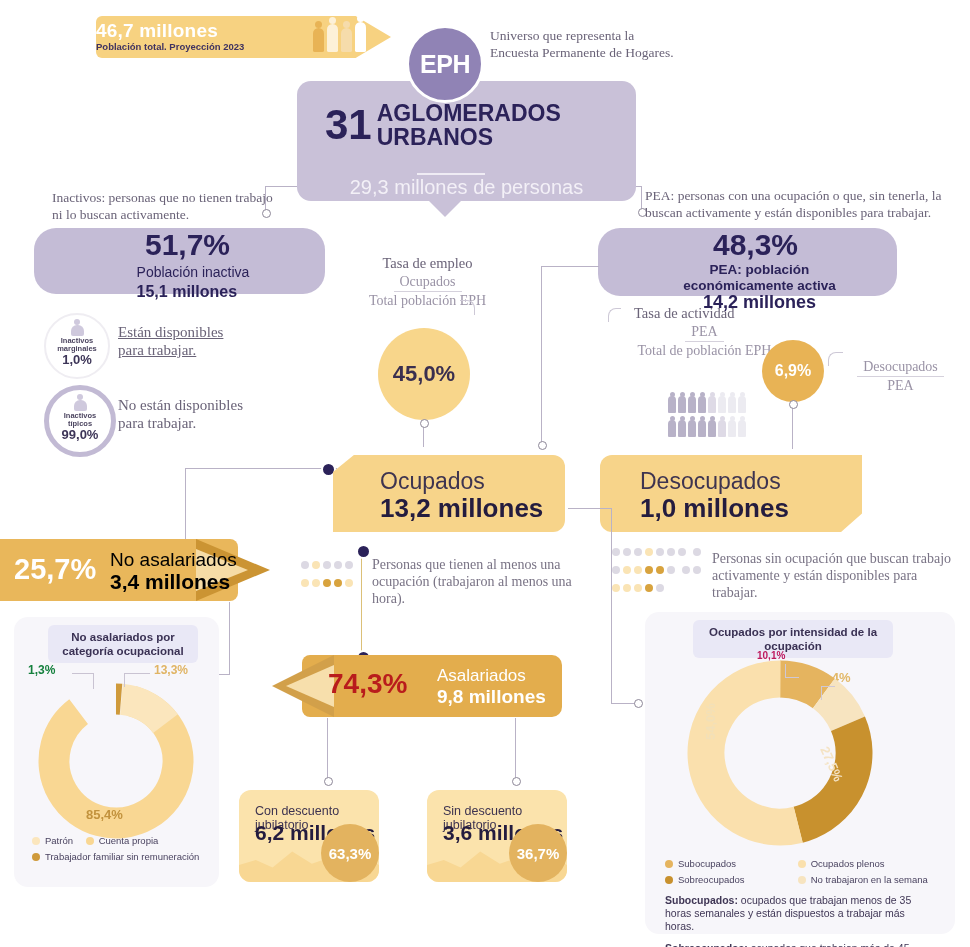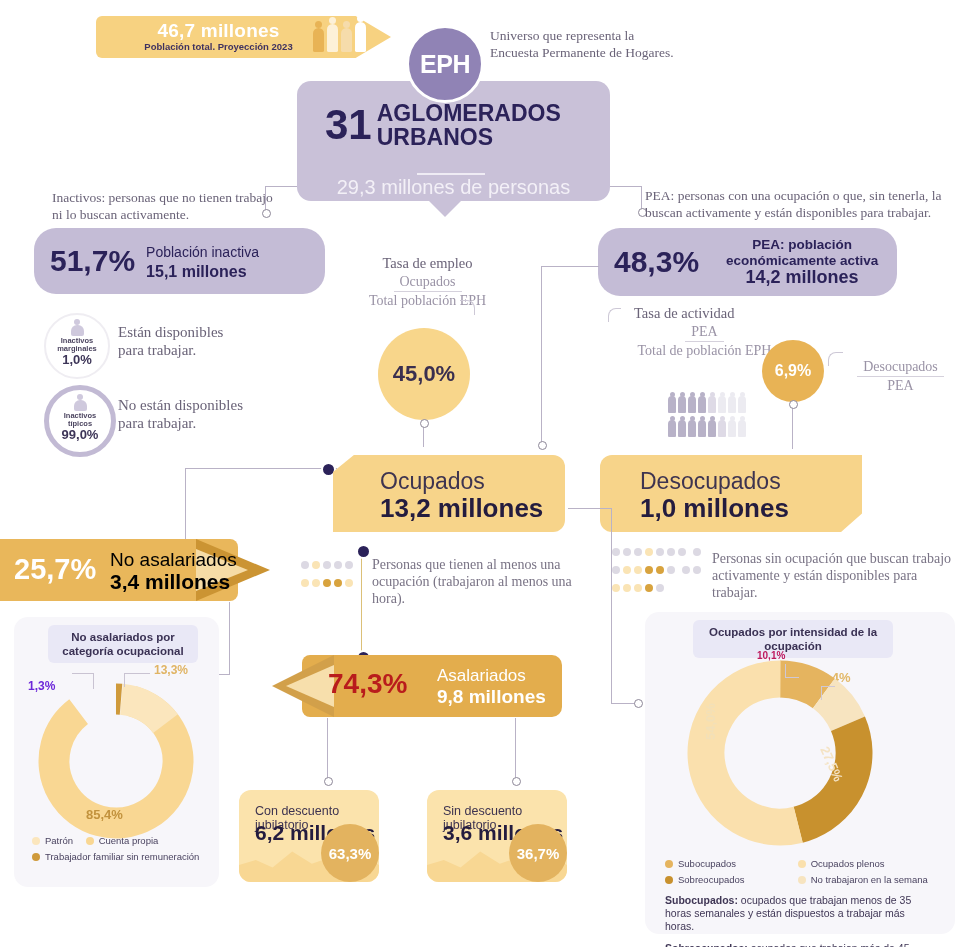--- a/index.html
+++ b/index.html
@@ -5,78 +5,78 @@
   html,body{margin:0;padding:0;background:#ffffff;}
   body{width:970px;height:947px;position:relative;overflow:hidden;
        font-family:"Liberation Sans",sans-serif;color:#2b2250;}
   .abs{position:absolute;}
 
   
   #total-banner{left:96px;top:16px;width:295px;height:42px;}
   #total-banner .body{position:absolute;inset:0;background:#f7d281;
       border-radius:6px 0 0 6px;
       clip-path:polygon(0 0,88% 0,100% 50%,88% 100%,0 100%);}
-  #total-banner .txt{position:absolute;left:0;top:4px;width:245px;text-align:center;}
+  #total-banner .txt{position:absolute;left:0;top:4px;width:245px;}
   #total-banner .big{font-size:19px;font-weight:bold;color:#ffffff;letter-spacing:.2px;line-height:21px;}
   #total-banner .sub{font-size:9.5px;font-weight:bold;color:#3f3260;line-height:12px;}
   .ppl{position:absolute;bottom:2px;}
   .ppl i{display:inline-block;width:11px;height:28px;border-radius:6px 6px 2px 2px;margin-right:3px;position:relative;}
   .ppl i:after{content:"";position:absolute;left:2px;top:-7px;width:7px;height:7px;border-radius:50%;background:inherit;}
 
   
   #eph{left:406px;top:25px;width:72px;height:72px;border-radius:50%;
        background:#9083b5;border:3px solid #fff;
        color:#fff;font-size:25px;font-weight:bold;letter-spacing:-.5px;
        display:flex;align-items:center;justify-content:center;z-index:6;}
 
   
   #main-card{left:297px;top:81px;width:313px;height:120px;background:#c9c1d8;
-     border-radius:14px;z-index:4;}
+     border-radius:14px;z-index:4;padding-left:26px;}
   #main-card:after{content:"";position:absolute;left:130px;bottom:-16px;width:36px;height:18px;
      background:#c9c1d8;clip-path:polygon(0 0,100% 0,50% 100%);}
   #main-card .row{position:absolute;left:28px;top:20px;display:flex;align-items:center;}
   #main-card .n31{font-size:42px;font-weight:bold;color:#2b2259;line-height:40px;}
   #main-card .lbl{font-size:23px;font-weight:bold;color:#2b2259;line-height:24px;margin-left:5px;}
   #main-card .hr{position:absolute;left:120px;top:92px;width:68px;height:2px;background:#efecf4;}
   #main-card .mill{position:absolute;left:0;top:95px;width:100%;text-align:center;
      font-size:20px;color:#f3f0f7;}
 
   
   .note{font-family:"Liberation Serif",serif;font-size:13.5px;color:#6a6378;line-height:16.5px;}
   #note-inact{left:52px;top:190px;width:225px;}
   #note-pea{left:645px;top:188px;width:320px;}
   #note-uni{left:490px;top:28px;width:200px;}
 
   
   .dotc{width:7px;height:7px;border-radius:50%;border:1.4px solid #8d8798;background:#fff;}
   .dotn{width:11px;height:11px;border-radius:50%;background:#2b2259;border:2px solid #fff;}
 
   
-  .pill-purple{background:#c4bcd6;border-radius:22px;display:flex;align-items:center;}
+  .pill-purple{background:#c4bcd6;border-radius:22px;display:flex;align-items:center;flex-direction:column;}
   #inactiva{left:34px;top:228px;width:275px;height:66px;padding-left:16px;}
   #inactiva .pct{font-size:30px;font-weight:bold;color:#2b2259;}
   #inactiva .tx{margin-left:11px;font-size:16px;font-weight:bold;color:#2b2259;line-height:19px;}
   #inactiva .tx .s{font-weight:normal;font-size:14px;}
   #pea{left:598px;top:228px;width:283px;height:68px;padding-left:16px;}
   #pea .pct{font-size:30px;font-weight:bold;color:#2b2259;}
   #pea .tx{margin-left:8px;font-size:13.5px;color:#2b2259;line-height:16px;text-align:center;flex:1;}
   #pea .tx .b{font-weight:bold;}
   #pea .tx .big{font-size:18px;font-weight:bold;}
 
   
   .ring{position:absolute;width:62px;height:62px;border-radius:50%;
         display:flex;flex-direction:column;align-items:center;justify-content:center;}
   .ring .pic{width:13px;height:11px;border-radius:6px 6px 2px 2px;position:relative;margin-bottom:1px;}
   .ring .pic:after{content:"";position:absolute;left:3.5px;top:-6px;width:6px;height:6px;border-radius:50%;background:inherit;}
   .ring .cap{font-size:7.5px;font-weight:bold;color:#4c4560;line-height:8px;text-align:center;}
   .ring .pc{font-size:13px;font-weight:bold;color:#3d3558;line-height:14px;}
   #ring-marg{left:44px;top:313px;border:2.5px solid #efedf2;}
   #ring-tip{left:44px;top:385px;border:5px solid #c2bad4;}
   .ringtxt{position:absolute;font-family:"Liberation Serif",serif;font-size:15px;color:#6a6378;line-height:18px;}
-  #rt1{left:118px;top:323px;}
+  #rt1{left:118px;top:323px;text-decoration:underline;}
   #rt2{left:118px;top:396px;}
 
   
   .formula{position:absolute;text-align:center;font-family:"Liberation Serif",serif;color:#9a93a6;}
   .formula .t{font-size:14.5px;color:#6a6378;}
   .formula .num{font-size:14px;border-bottom:1px solid #d5d1dc;padding:0 6px 1px;display:inline-block;}
   .formula .den{font-size:14px;padding-top:1px;}
   #f-empleo{left:345px;top:255px;width:165px;}
   #f-act{left:612px;top:305px;width:185px;}
   #f-des{left:838px;top:357px;width:125px;}
@@ -352,21 +352,21 @@
 <div class="jcard" id="jc2">
   <div class="wave"></div>
   <div class="lab">Sin descuento jubilatorio</div>
   <div class="val">3,6 millones</div>
   <div class="badge">36,7%</div>
 </div>
 
 <div class="panel" id="panel-left">
   <div class="ptitle" id="pt-left">No asalariados por categoría ocupacional</div>
 
-  <div class="dlabel" style="left:14px;top:46px;color:#6d28d9;margin-top:16px;">1,3%</div>
+  <div class="dlabel" style="left:14px;top:46px;color:#15803d;">1,3%</div>
   <div class="dlabel" style="left:140px;top:46px;color:#e0b464;">13,3%</div>
 
   <svg class="abs" style="left:24px;top:66px;" width="156" height="156" viewBox="0 0 156 156">
     <circle cx="78" cy="78" r="62" fill="none" stroke="#f9d793" stroke-width="31" stroke-dasharray="332.7 56.9" stroke-dashoffset="0" transform="rotate(-75 78 78)"></circle>
     <circle cx="78" cy="78" r="62" fill="none" stroke="#fbe6bd" stroke-width="31" stroke-dasharray="51.8 337.8" transform="rotate(-85 78 78)"></circle>
     <circle cx="78" cy="78" r="62" fill="none" stroke="#cf9a3b" stroke-width="31" stroke-dasharray="5.1 384.5" transform="rotate(-90 78 78)"></circle>
   </svg>
   <div class="dlabel" style="left:72px;top:190px;color:#c2923d;font-size:13px;">85,4%</div>
 
   <div class="abs" style="left:58px;top:56px;width:22px;height:1px;background:#c9c3d2;"></div>

